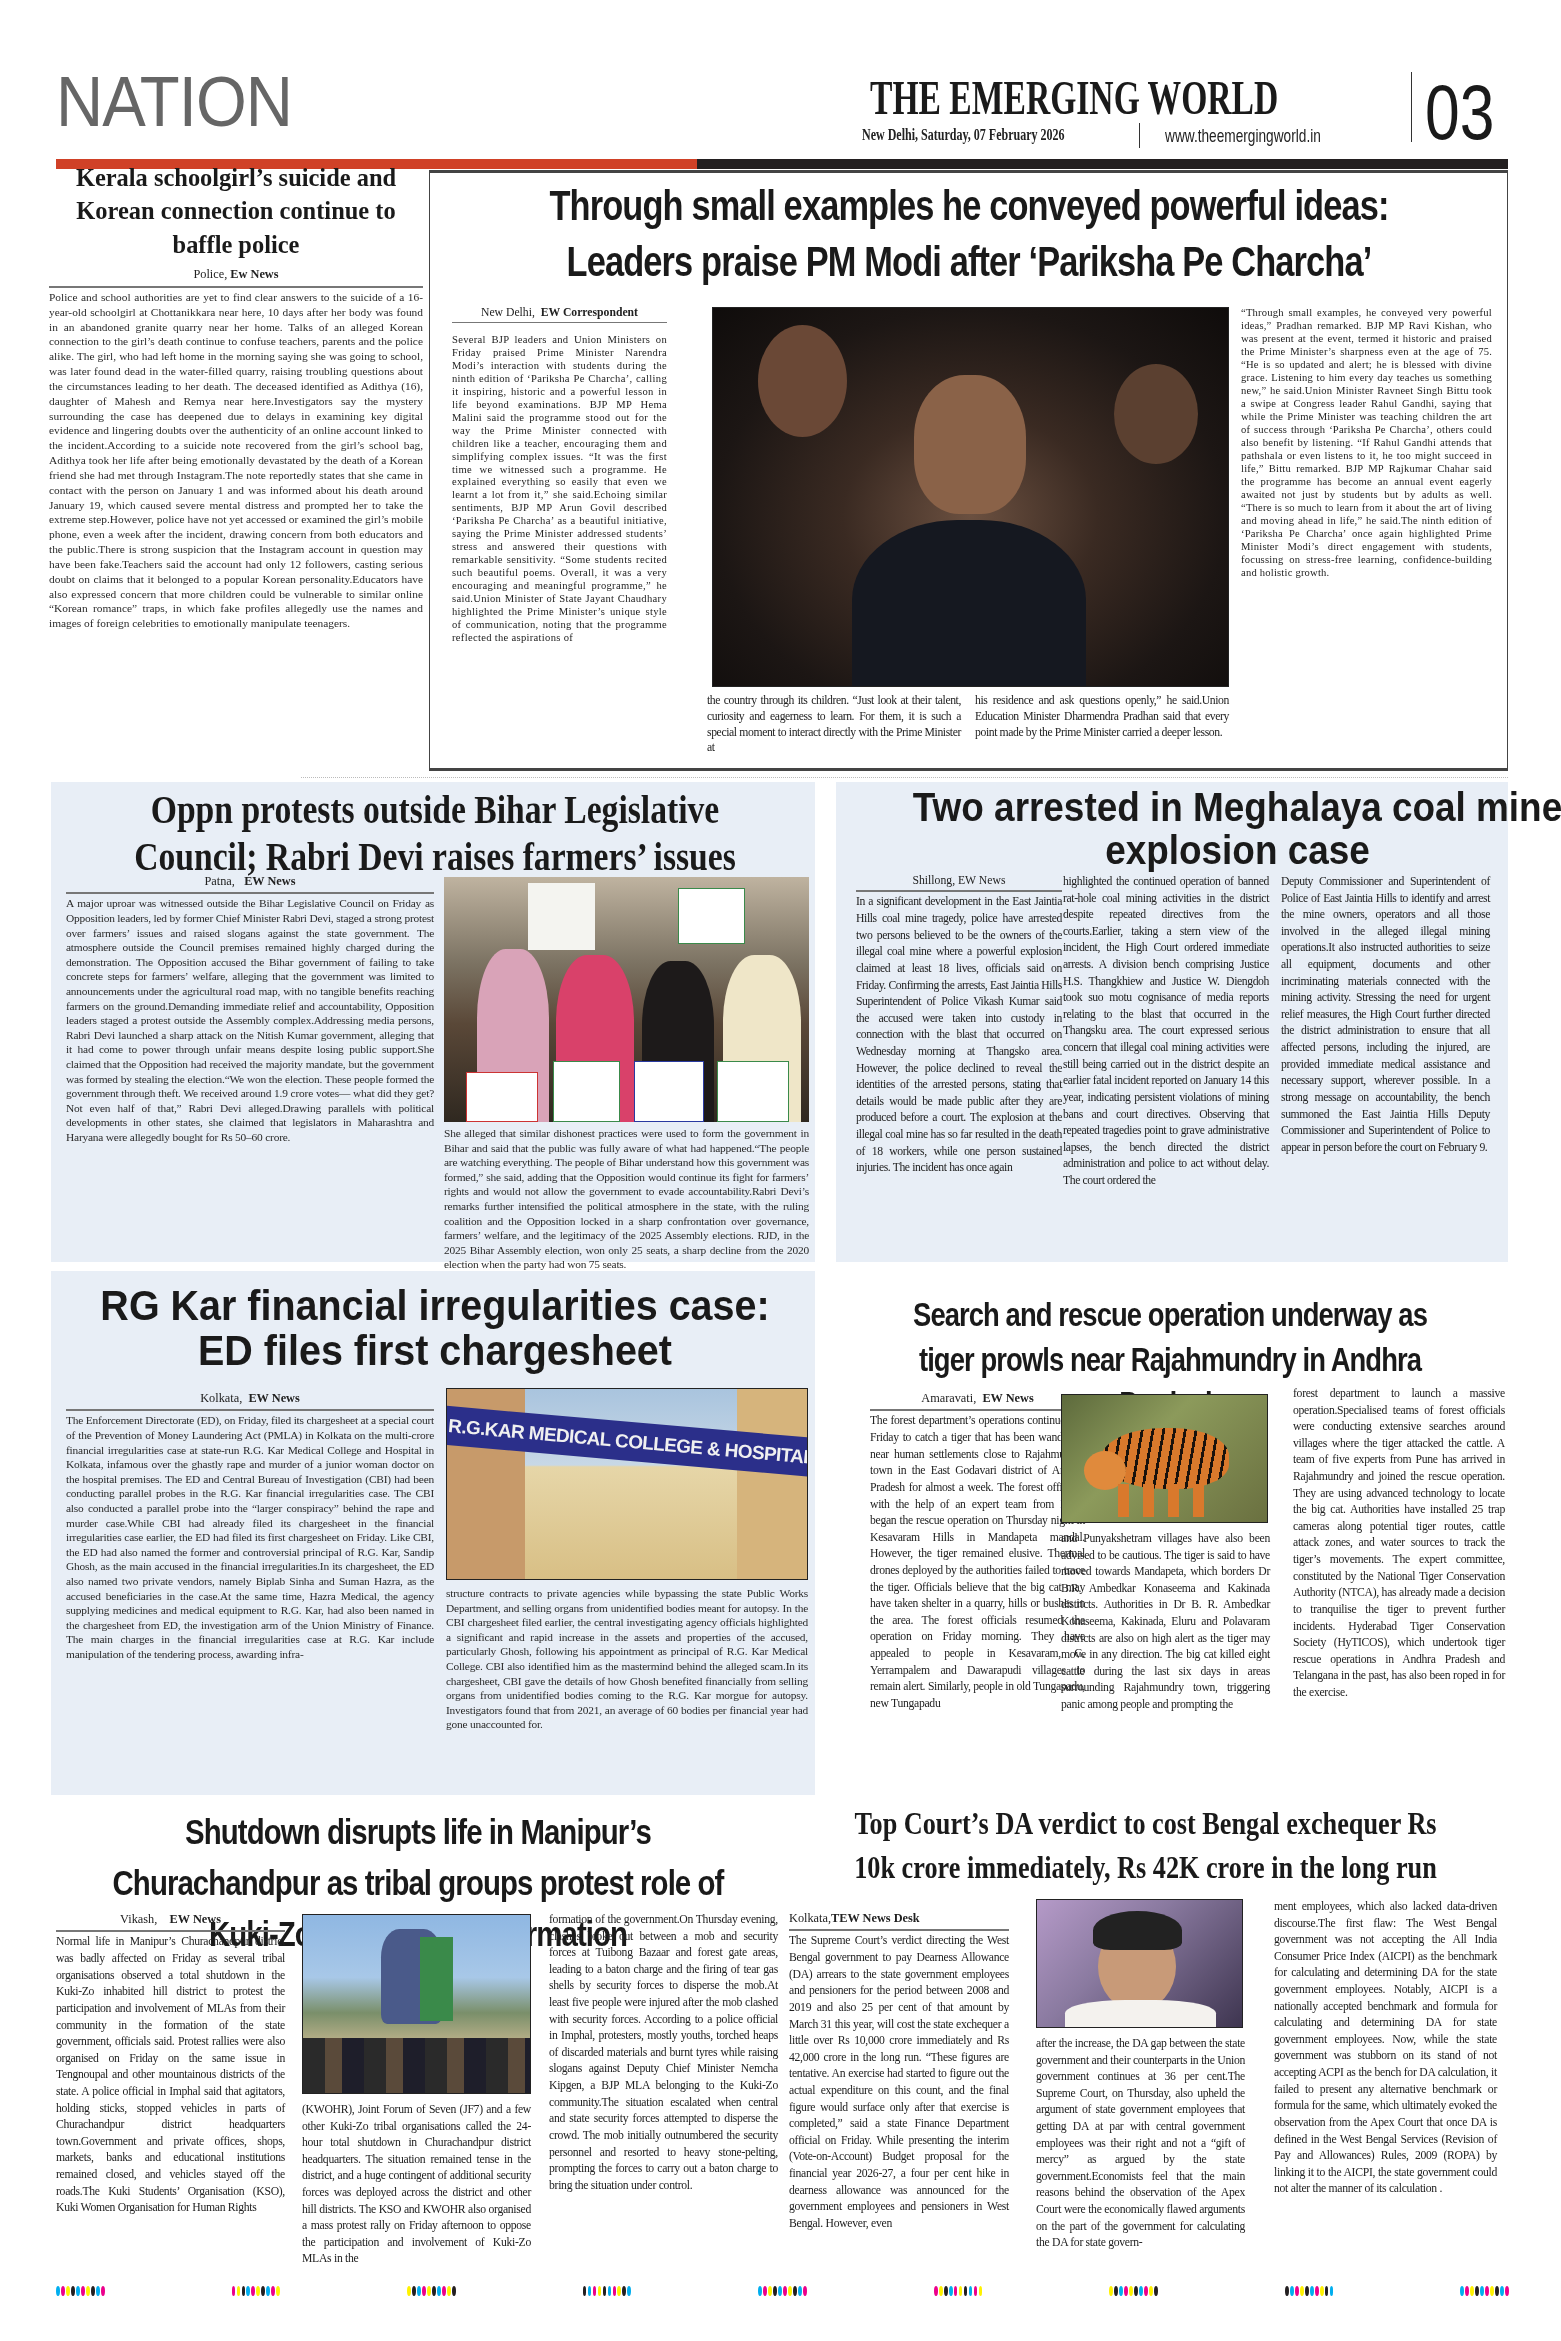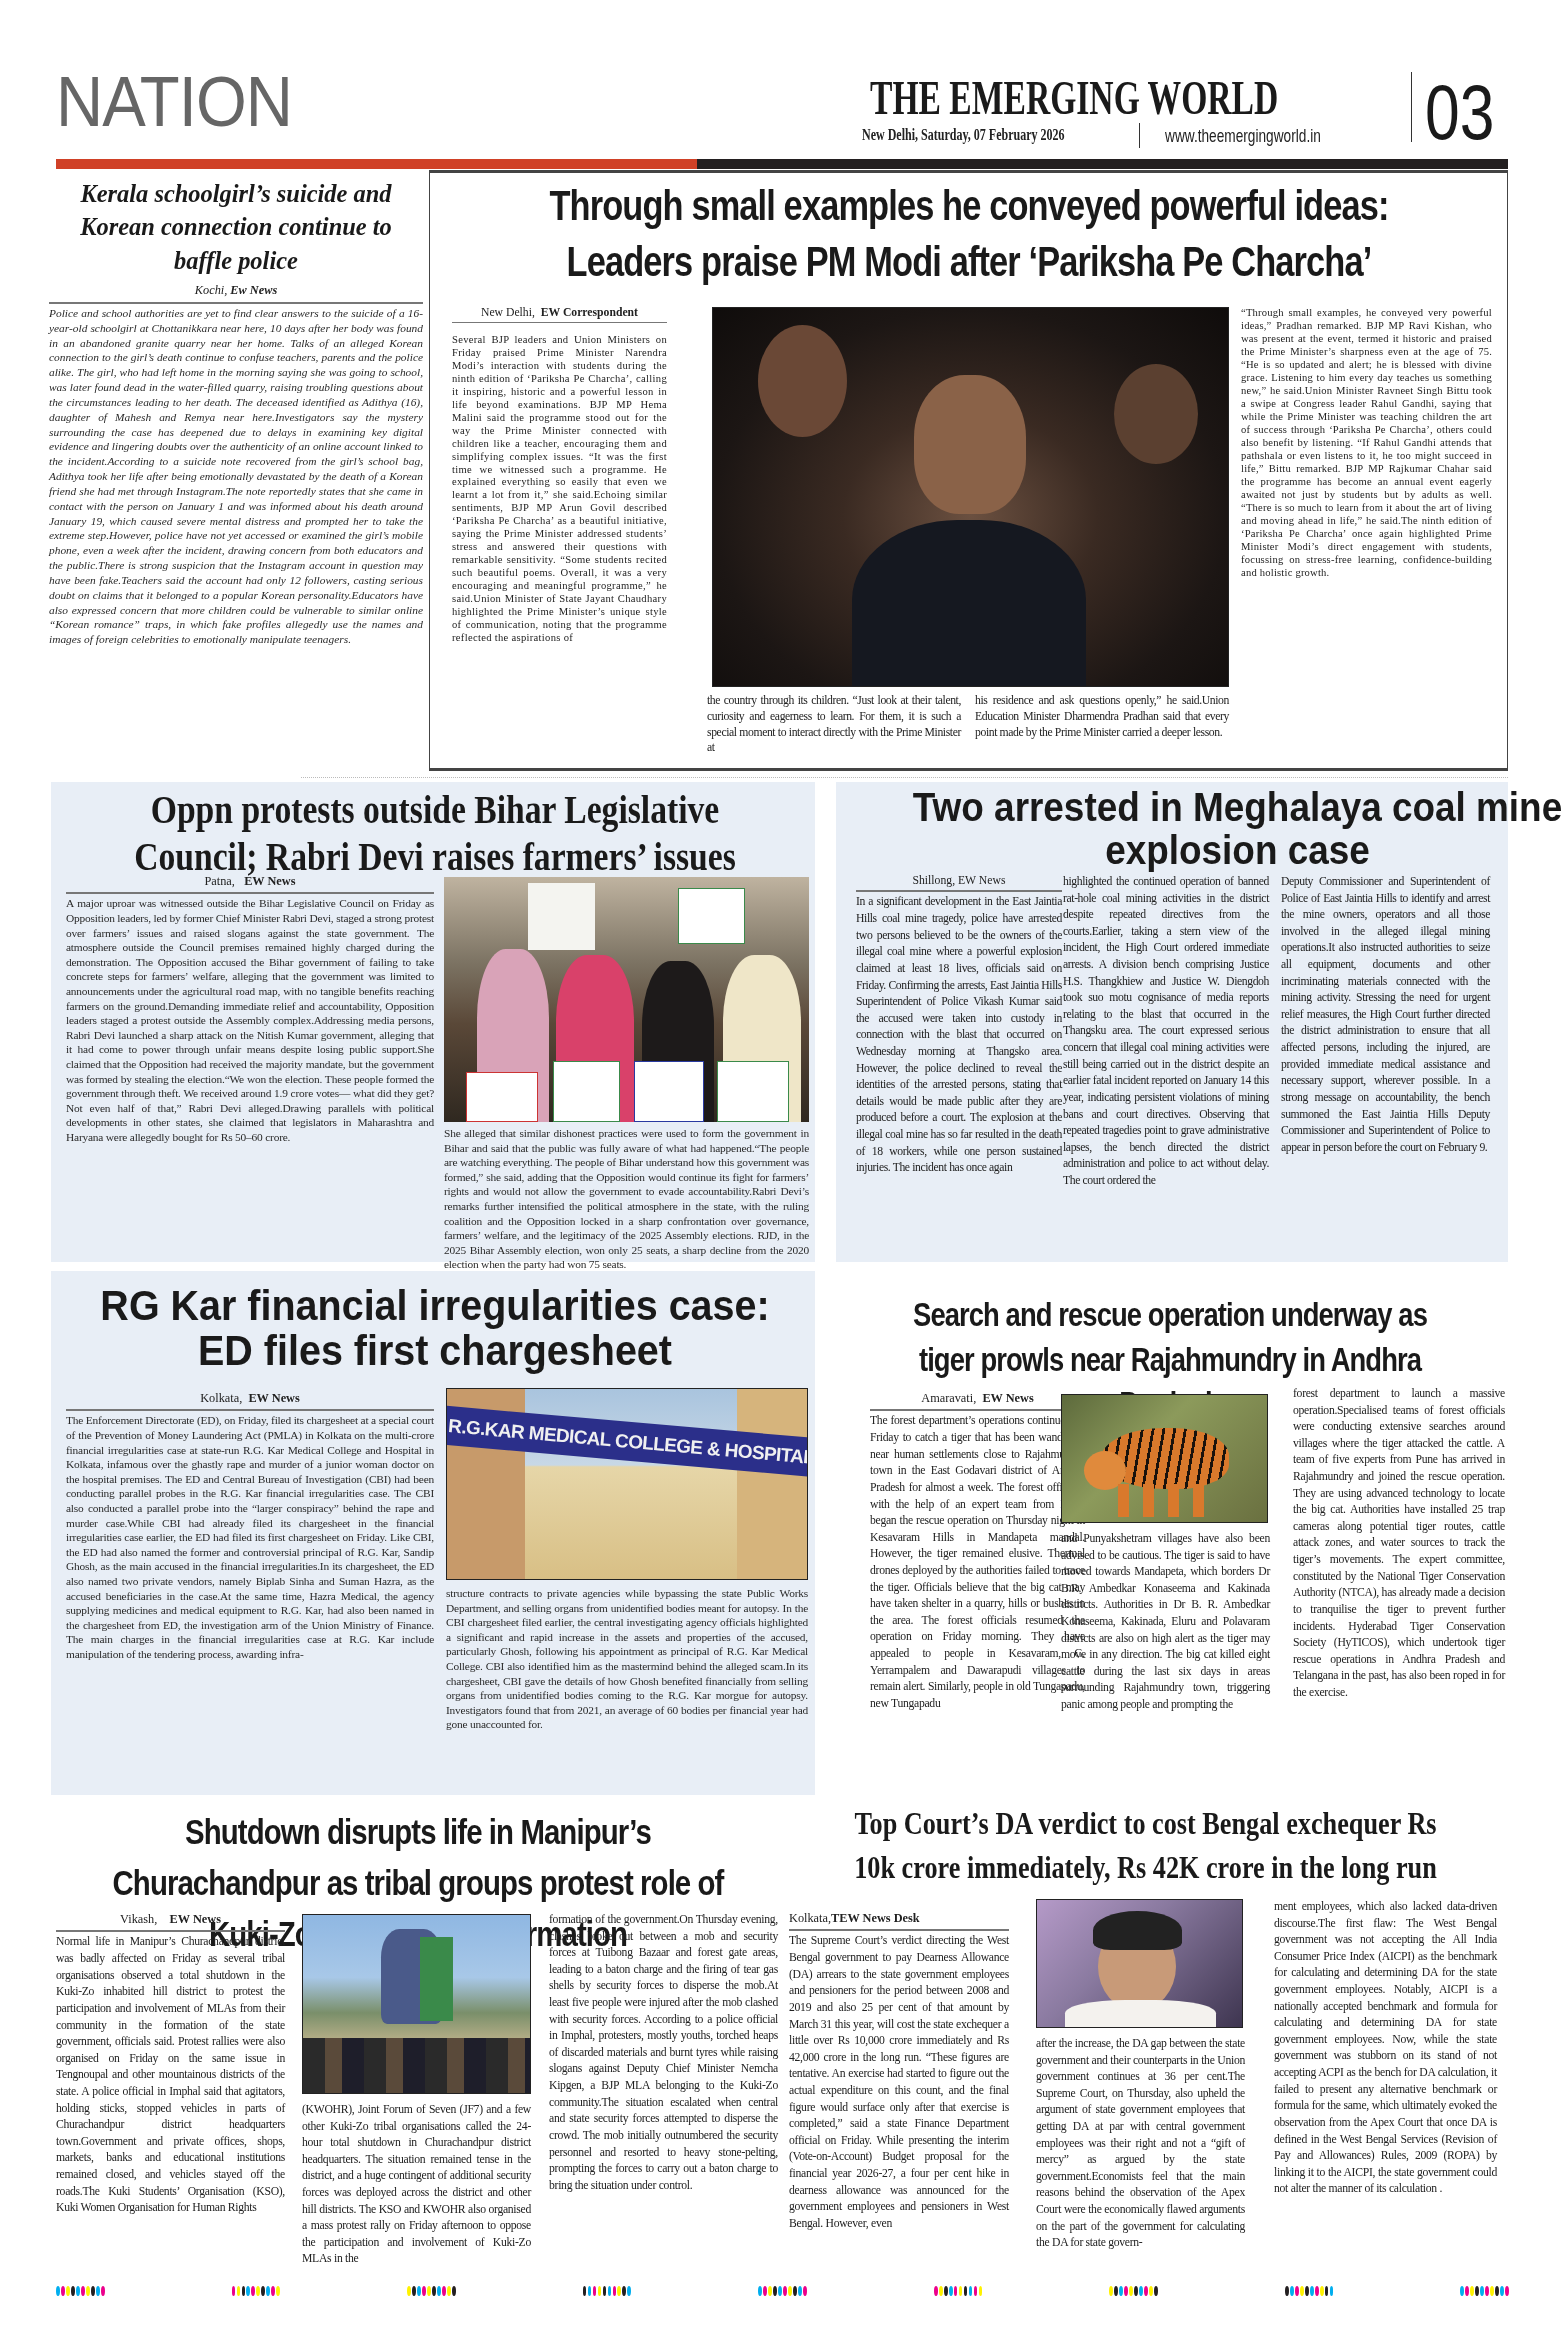--- a/index.html
+++ b/index.html
@@ -35,24 +35,24 @@
 <div class="masthead-section">NATION</div>
 <div class="masthead-title">THE EMERGING WORLD</div>
 <div class="masthead-date">New Delhi, Saturday, 07 February 2026</div>
 <div class="vsep" style="left:1139px;top:123px;height:25px"></div>
 <div class="masthead-url">www.theemergingworld.in</div>
 <div class="vsep" style="left:1411px;top:72px;height:70px"></div>
 <div class="page-num">03</div>
 <div class="bar-red"></div>
 <div class="bar-black"></div>
 
-<article class="abs" style="left:49px;top:177px;width:374px;font-style:italic;">
+<article class="abs" style="left:49px;top:161px;width:374px;">
   <h2 class="hl hl-serif" style="font-size:26px;line-height:1.28;padding:0 2.2px;transform:scaleX(0.94)">Kerala schoolgirl’s suicide and Korean connection continue to baffle police</h2>
   <div class="byline" style="margin-top:6.7px;font-size:12.3px;border-bottom-width:2.2px">
-    <span>Kochi,</span> <b>Ew News</b>
+    <span>Police,</span> <b>Ew News</b>
   </div>
   <p class="body" style="font-size:11.4px;line-height:1.3">Police and school authorities are yet to find clear answers to the suicide of a 16-year-old schoolgirl at Chottanikkara near here, 10 days after her body was found in an abandoned granite quarry near her home. Talks of an alleged Korean connection to the girl’s death continue to confuse teachers, parents and the police alike. The girl, who had left home in the morning saying she was going to school, was later found dead in the water-filled quarry, raising troubling questions about the circumstances leading to her death. The deceased identified as Adithya (16), daughter of Mahesh and Remya near here.Investigators say the mystery surrounding the case has deepened due to delays in examining key digital evidence and lingering doubts over the authenticity of an online account linked to the incident.According to a suicide note recovered from the girl’s school bag, Adithya took her life after being emotionally devastated by the death of a Korean friend she had met through Instagram.The note reportedly states that she came in contact with the person on January 1 and was informed about his death around January 19, which caused severe mental distress and prompted her to take the extreme step.However, police have not yet accessed or examined the girl’s mobile phone, even a week after the incident, drawing concern from both educators and the public.There is strong suspicion that the Instagram account in question may have been fake.Teachers said the account had only 12 followers, casting serious doubt on claims that it belonged to a popular Korean personality.Educators have also expressed concern that more children could be vulnerable to similar online “Korean romance” traps, in which fake profiles allegedly use the names and images of foreign celebrities to emotionally manipulate teenagers.</p>
 </article>
 
 <div class="abs" style="left:429px;top:170px;width:1079px;height:601px;border-top:3.3px solid #444;border-left:1.7px solid #444;border-right:1.7px solid #444;border-bottom:3.3px solid #444"></div>
 <article class="abs" style="left:435px;top:178px;width:1068px;">
   <h1 class="hl hl-cond" style="font-size:43px;line-height:1.3;transform:scaleX(0.8);transform-origin:center">
     <span>Through small examples he conveyed powerful ideas:</span><br>
     <span>Leaders praise PM Modi after ‘Pariksha Pe Charcha’</span>
   </h1>

